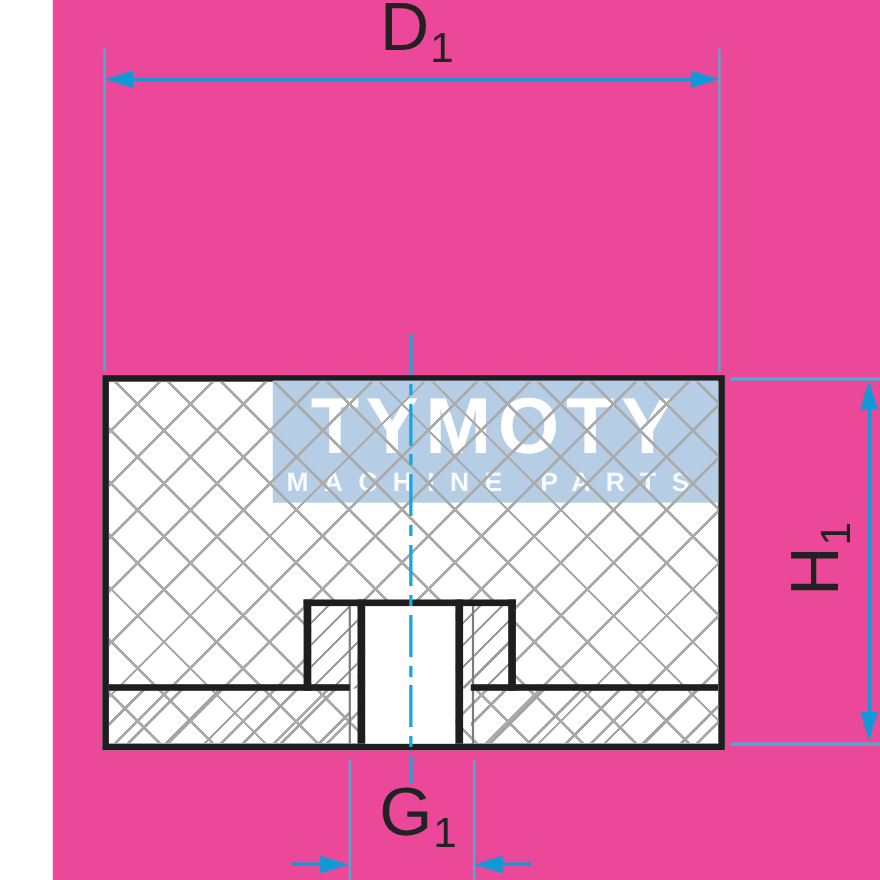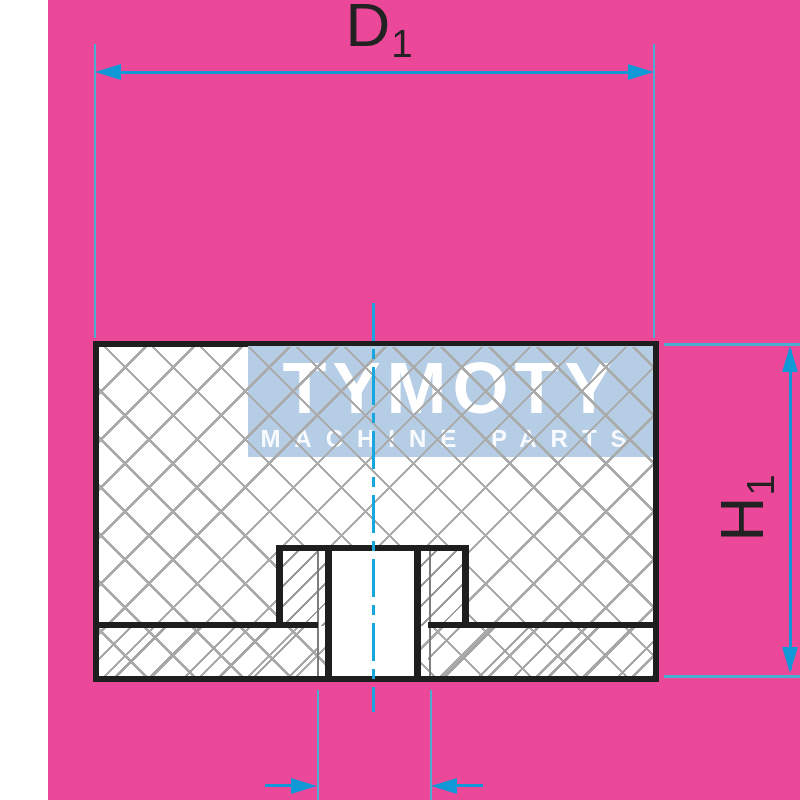--- a/index.html
+++ b/index.html
@@ -112,14 +112,17 @@
   <div id="label-h1" class="abs dim-label" style="left:634px;top:448px;width:120px;height:120px;">
     <span><span>H</span><sub>1</sub></span>
   </div>
 
   <div class="abs ext" style="left:269px;top:690px;width:2px;height:110px;"></div>
   <div class="abs ext" style="left:382px;top:690px;width:2px;height:110px;"></div>
   <div class="abs dim" style="left:217px;top:784px;width:28px;height:3px;"></div>
   <div class="abs dim" style="left:407px;top:784px;width:28px;height:3px;"></div>
   <div class="abs arr right" style="left:243px;top:778px;"></div>
   <div class="abs arr left" style="left:383px;top:778px;"></div>
+  <div class="abs dim-label" style="left:282px;top:706px;width:100px;height:75px;">
+    <span>G</span><sub>1</sub>
+  </div>
 
 </div>
 
 </body></html>

